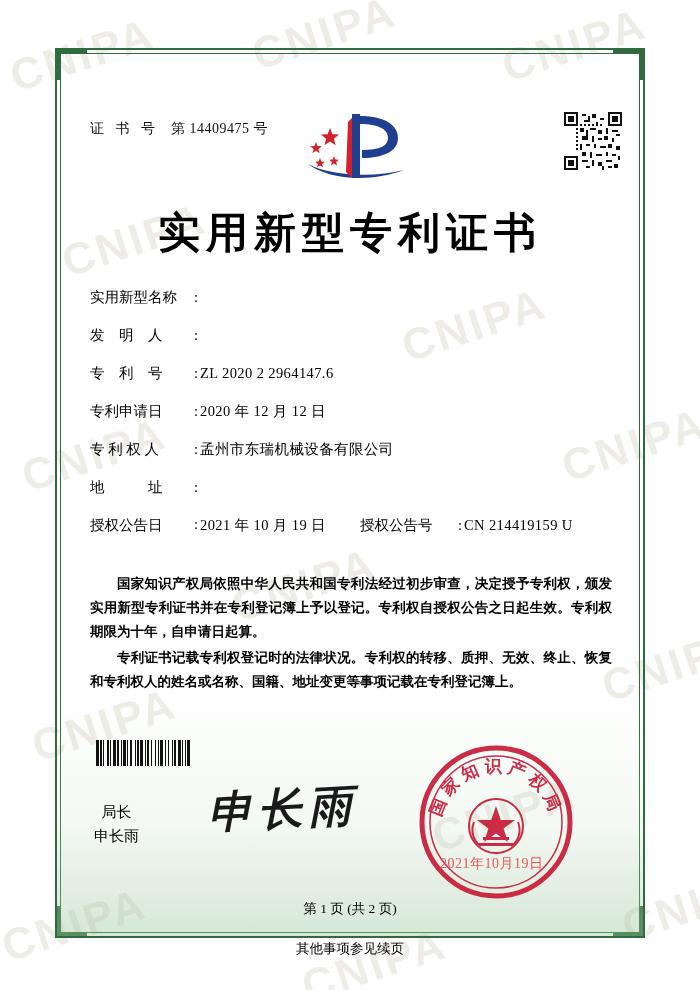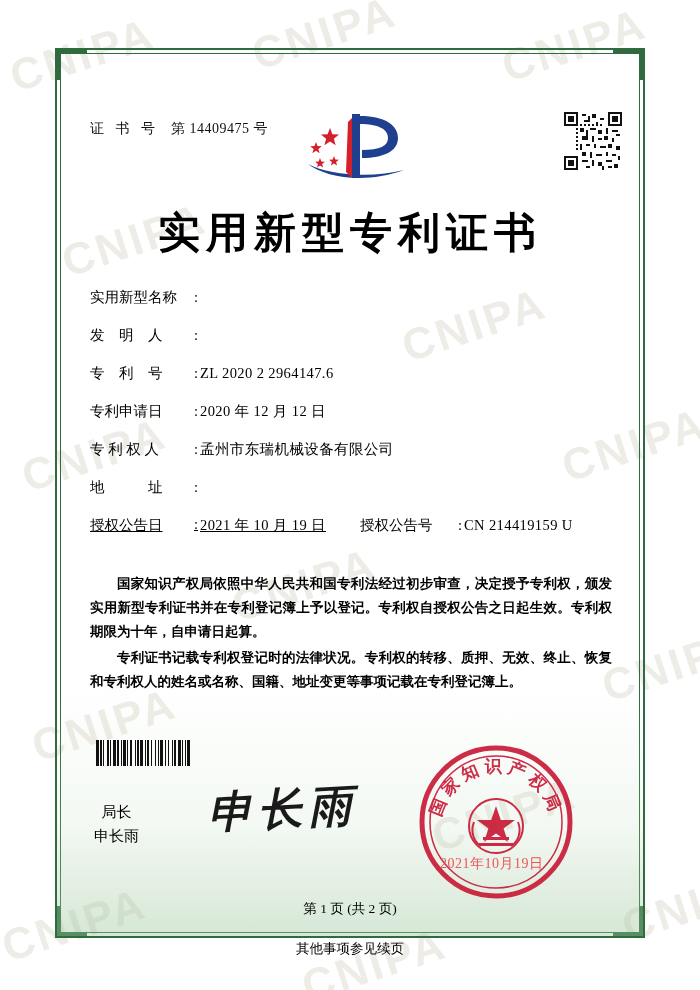--- a/index.html
+++ b/index.html
@@ -152,21 +152,21 @@
     justify-content: space-between;
     letter-spacing: 0;
   }
   .field-sep { width: 6px; flex: 0 0 6px; }
   .field-value {
     flex: 1;
     letter-spacing: 0.4px;
   }
 
   .field-row.dual { margin-bottom: 19px; }
-  .dual-left { display: flex; align-items: flex-start; width: 270px; text-decoration: underline; }
+  .dual-left { display: flex; align-items: flex-start; width: 270px; }
   .dual-right { display: flex; align-items: baseline; flex: 1; }
   .dual-right .field-label { width: 98px; flex: 0 0 98px; }
 
   
   .para-block {
     position: absolute;
     left: 90px;
     top: 572px;
     width: 522px;
     font-size: 13.5px;

